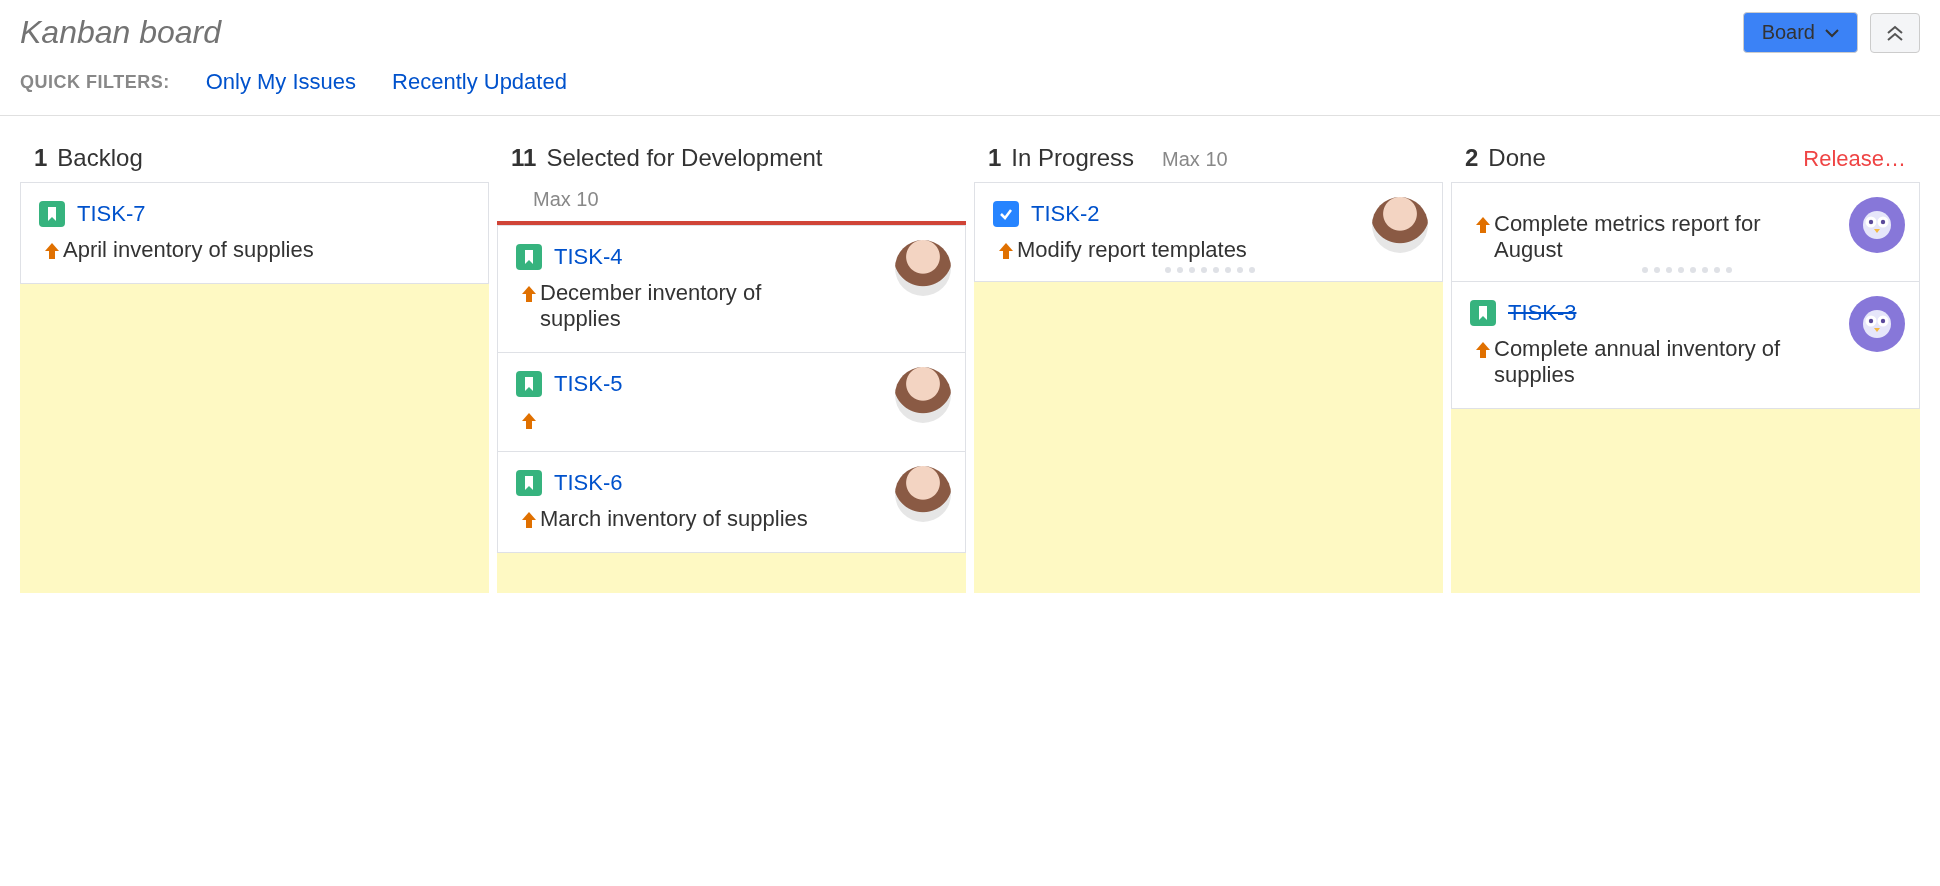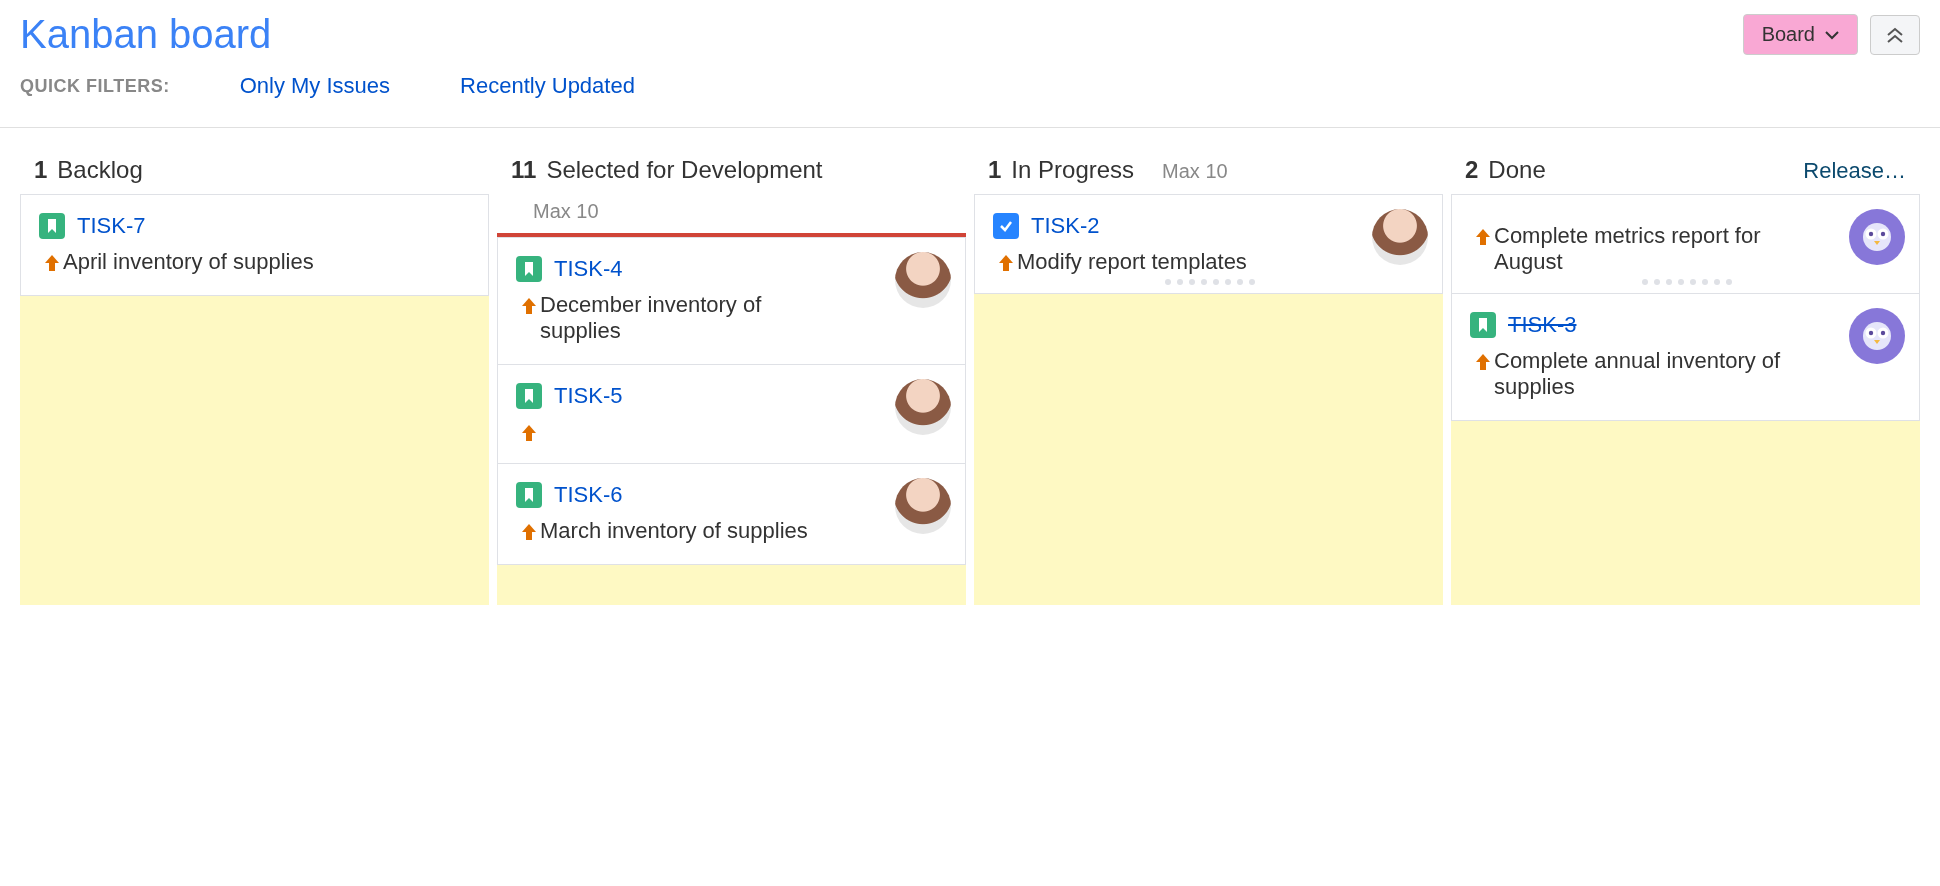--- a/index.html
+++ b/index.html
@@ -9,61 +9,61 @@
     color: #333;
     width: 1940px;
   }
   .header {
     display: flex;
     align-items: center;
     justify-content: space-between;
     padding: 12px 20px 8px 20px;
   }
   .title {
-    font-size: 40px;
+    font-size: 32px;
     font-weight: 400;
-    color: #3b82f6;
+    color: #737373;
+    font-style: italic;
   }
   .header-actions { display: flex; gap: 12px; align-items: center; }
   .board-dropdown {
     border: 1px solid #ccc;
     border-radius: 4px;
-    background: #f9a8d4;
+    background: #3b82f6;
     padding: 8px 18px;
     font-size: 20px;
     color: #333;
     cursor: pointer;
     display: flex; align-items: center; gap: 10px;
   }
   .collapse-btn {
     border: 1px solid #ccc;
     border-radius: 4px;
     background: #f4f5f7;
     padding: 10px 14px;
     cursor: pointer;
     display: flex; align-items: center; justify-content: center;
   }
   .filters {
     display: flex;
     align-items: center;
     gap: 36px;
-    padding: 8px 20px 28px 20px;
+    padding: 8px 20px 20px 20px;
     border-bottom: 1px solid #e0e0e0;
   }
   .filters-label {
     font-size: 18px;
     font-weight: 700;
     color: #888;
     letter-spacing: 0.5px;
   }
   .filter-link {
     font-size: 22px;
     color: #0052cc;
     cursor: pointer;
-    margin-left: 34px;
   }
   .board {
     display: flex;
     padding: 18px 20px 0 20px;
     gap: 0;
   }
   .column {
     flex: 1 1 0;
     min-width: 0;
     background: #f4f5f7;
@@ -77,21 +77,21 @@
     padding: 10px 14px;
     display: flex;
     align-items: baseline;
     gap: 10px;
     flex-wrap: wrap;
   }
   .col-count { font-size: 24px; font-weight: 700; color: #333; }
   .col-name { font-size: 24px; color: #333; }
   .col-max { font-size: 20px; color: #888; margin-left: 18px; }
   .col-sub { font-size: 20px; color: #888; padding: 6px 14px 10px 36px; background:#fff;}
-  .release-link { margin-left: auto; font-size: 22px; color:#0c4a6e; cursor:pointer;}
+  .release-link { margin-left: auto; font-size: 22px; color:#ef4444; cursor:pointer;}
   .col-body {
     background: #fef9c3;
     flex:1 1 auto;
     padding: 0 0 40px 0;
   }
   .col-body.over-limit { border-top: 4px solid #d04437; }
   .card {
     background: #fff;
     border: 1px solid #dfe1e6;
     margin: -1px 0 0 0;

